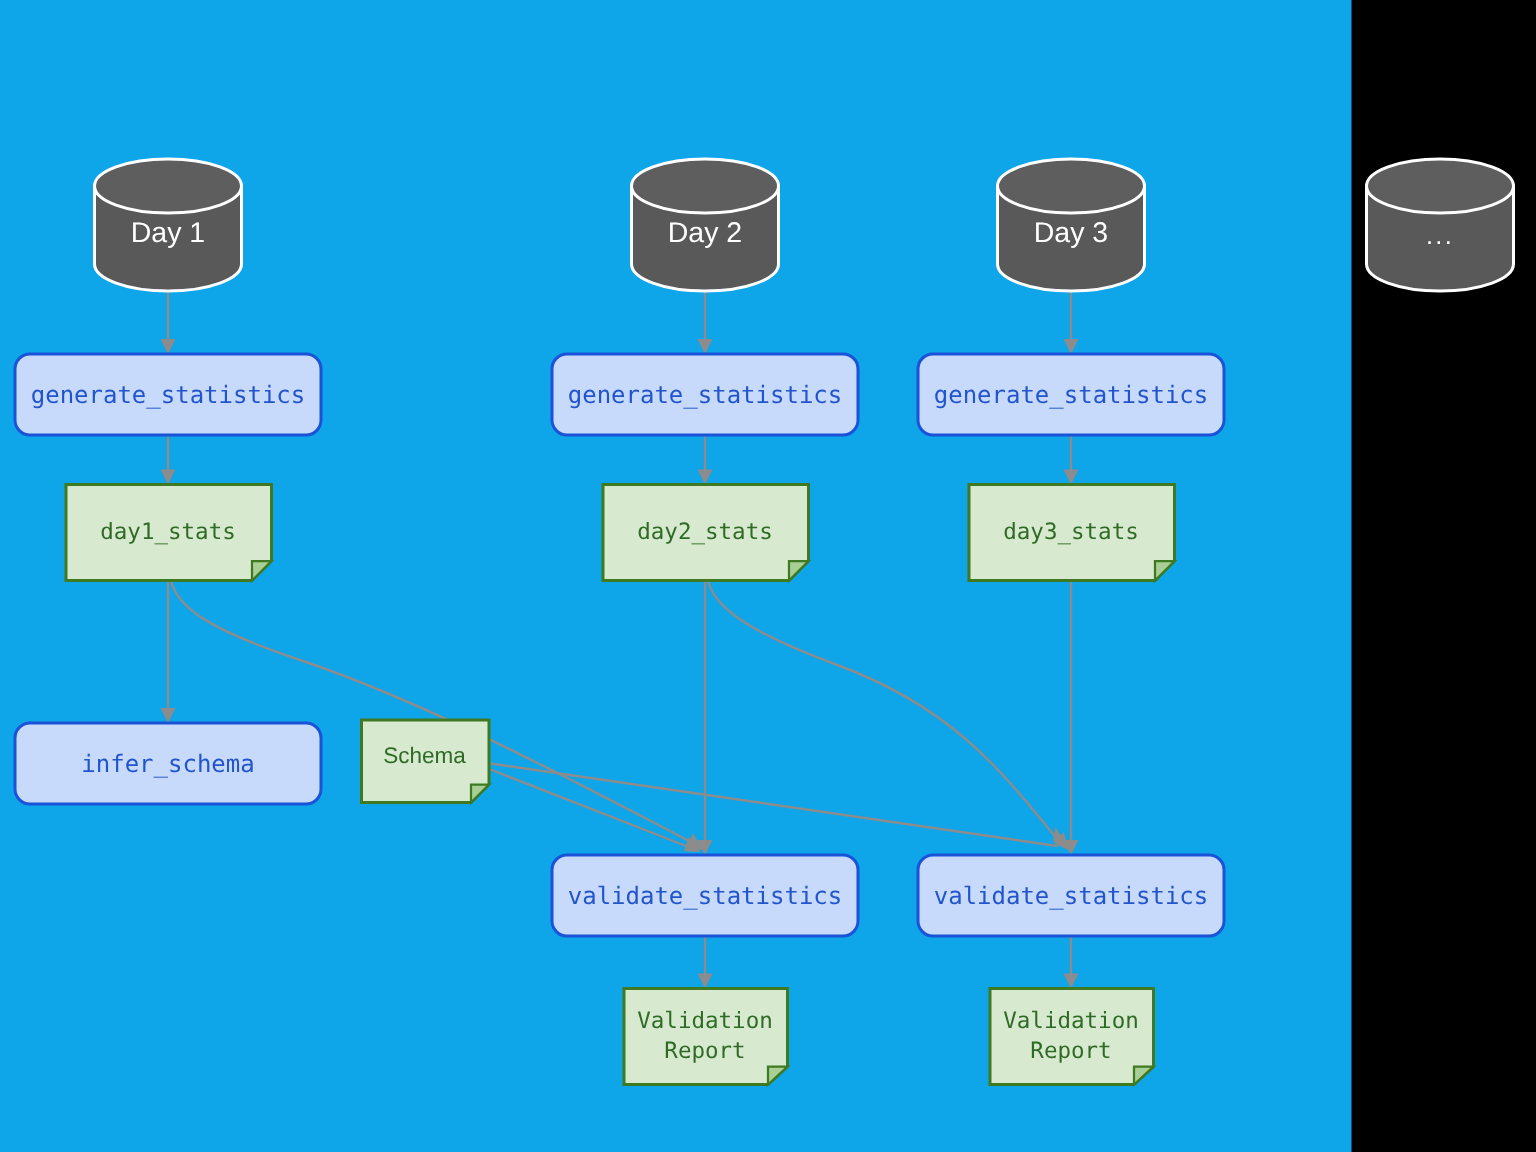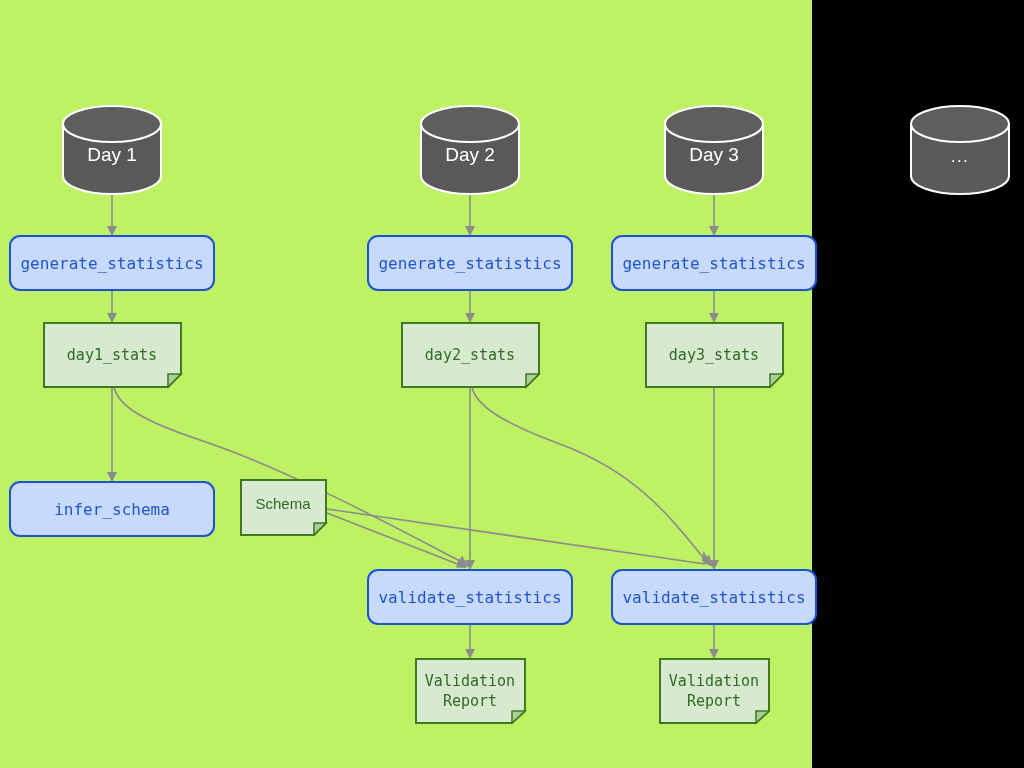--- a/index.html
+++ b/index.html
@@ -9,23 +9,23 @@
     background: #000000;
   }
   body {
     width: 1024px;
     height: 768px;
     overflow: hidden;
     font-family: "DejaVu Sans", sans-serif;
   }
   #canvas {
     position: relative;
-    width: 812px;
+    width: 901px;
     height: 768px;
-    background: #bef264;
+    background: #0ea5e9;
   }
   svg.layer {
     position: absolute;
     left: 0;
     top: 0;
     width: 1024px;
     height: 768px;
     overflow: visible;
   }
   svg.edges { z-index: 1; }

